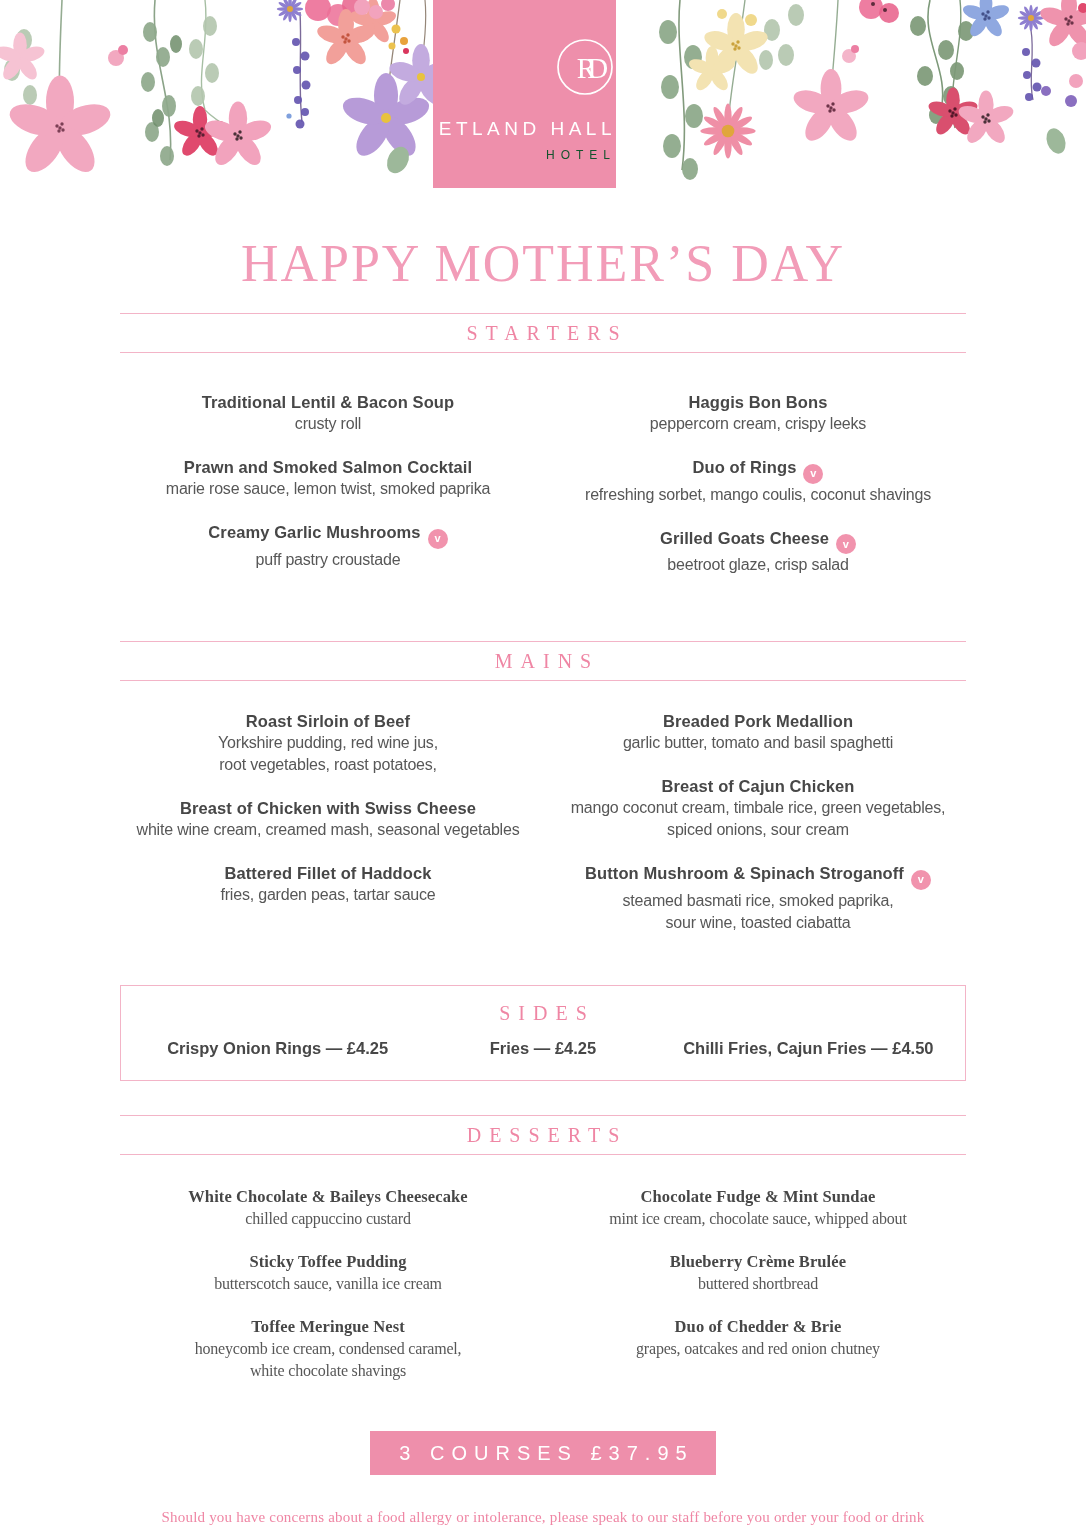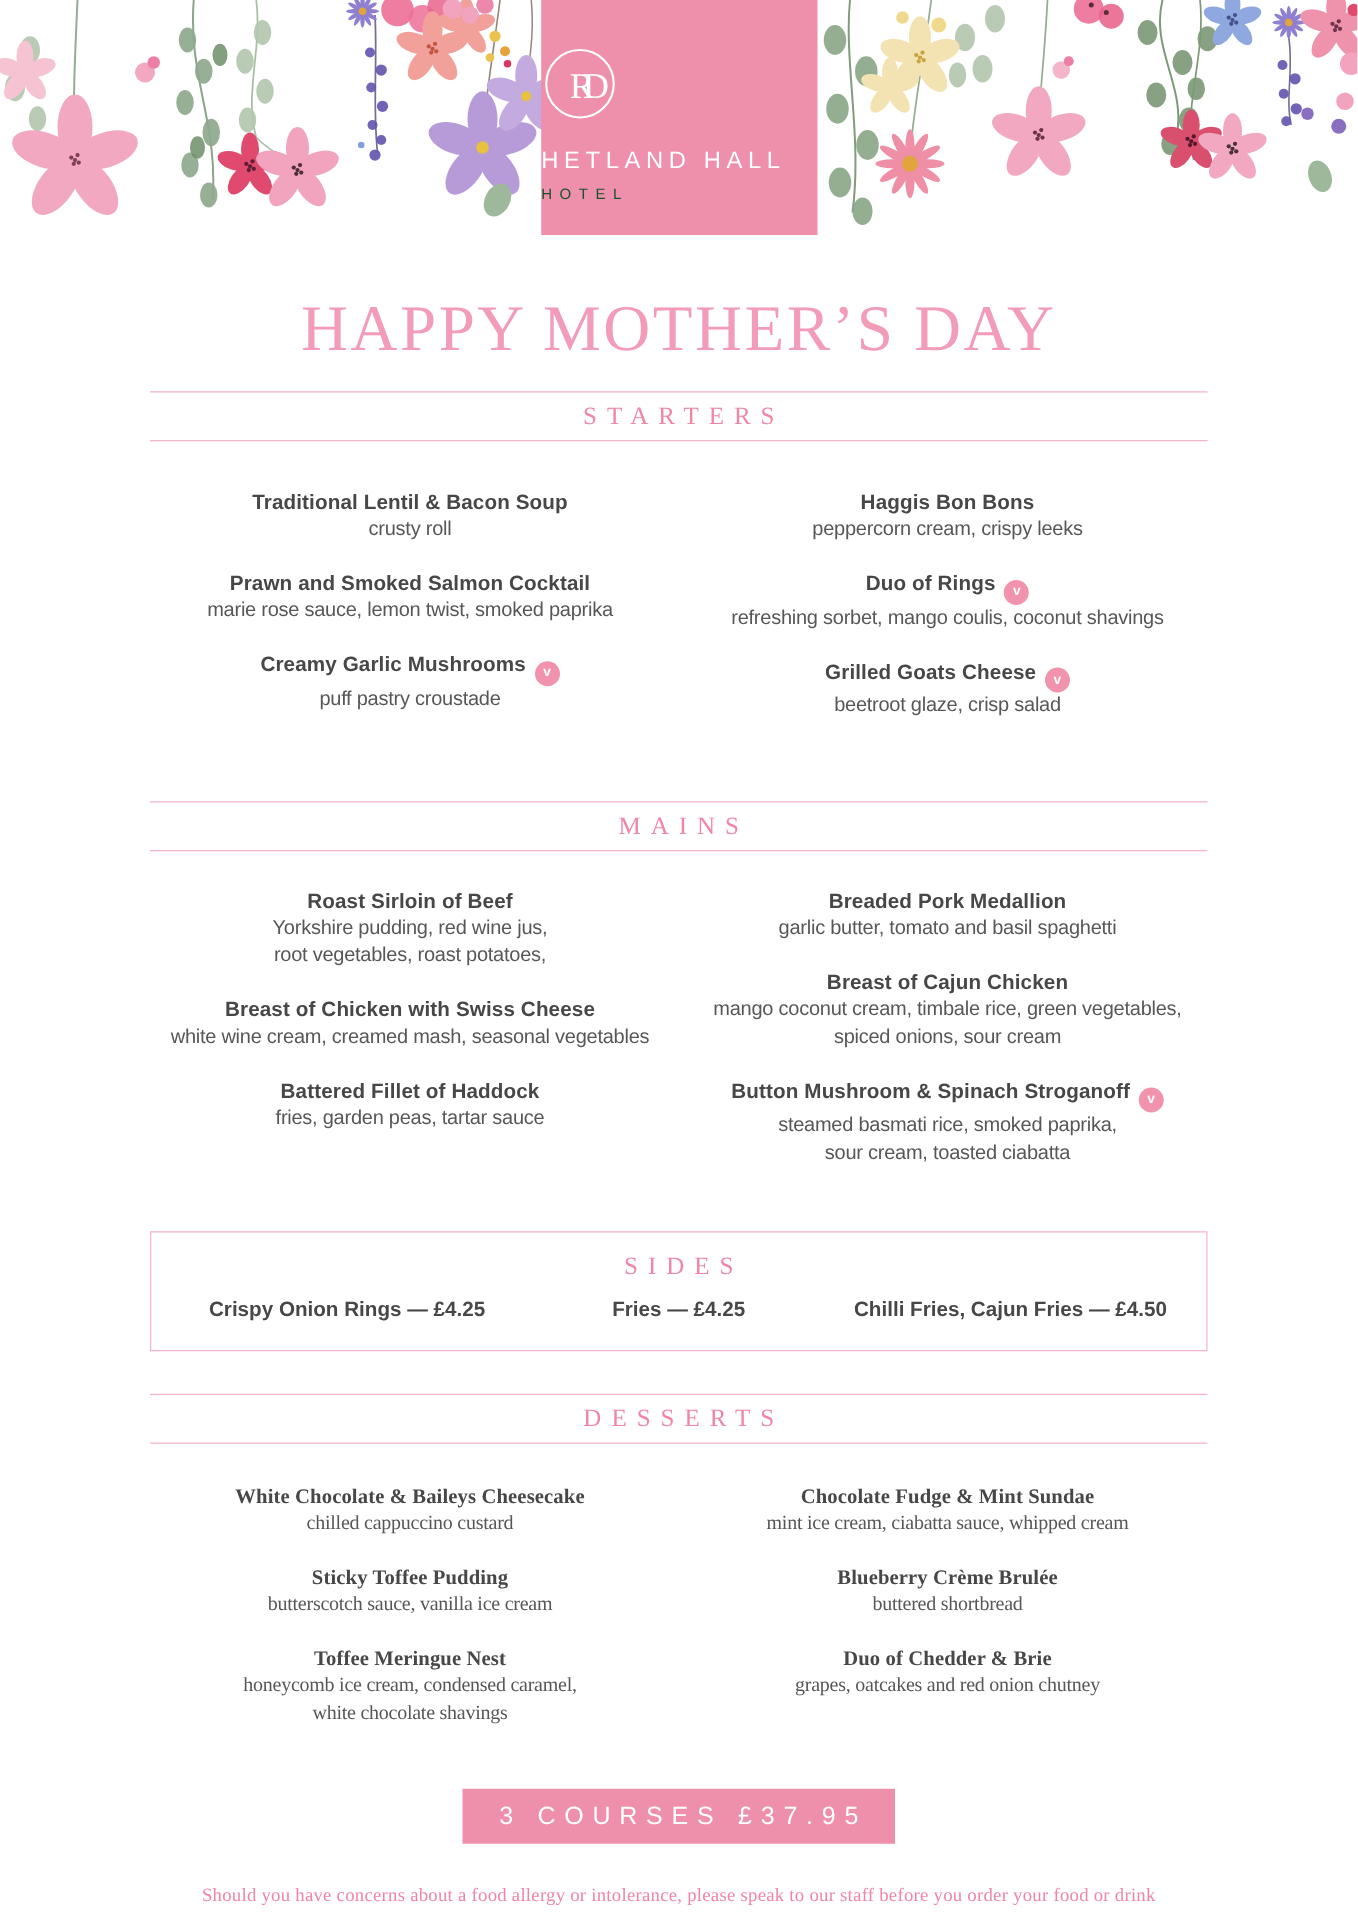--- a/index.html
+++ b/index.html
@@ -8,21 +8,21 @@
     --pink-text:#ef86a4;
     --title-pink:#f29cb8;
     --orange:#ee8048;
     --ink:#474747;
     --ink-light:#575757;
   }
   *{box-sizing:border-box;margin:0;padding:0;}
   body{width:1086px;height:1536px;background:#ffffff;font-family:"Liberation Sans",sans-serif;position:relative;overflow:hidden;}
   .header{position:relative;height:212px;}
   .floral{position:absolute;top:0;left:0;}
-  .logo-box{position:absolute;left:433px;top:0;width:221px;height:188px;background:var(--pink);display:flex;flex-direction:column;align-items:flex-start;}
+  .logo-box{position:absolute;left:433px;top:0;width:183px;height:188px;background:var(--pink);display:flex;flex-direction:column;align-items:flex-end;}
   .logo-mono{margin-top:36px;}
   .brand-name{margin-top:20px;color:#fff;font-weight:normal;font-size:19px;letter-spacing:4.5px;white-space:nowrap;}
   .brand-sub{margin-top:8px;color:#14532d;font-size:12px;letter-spacing:6px;}
   .title{text-align:center;margin-top:22px;font-family:"Liberation Serif",serif;font-weight:400;font-size:52px;color:var(--title-pink);letter-spacing:2px;}
   .content{width:846px;margin:0 auto;}
   .band{border-top:1.5px solid var(--pink-line);border-bottom:1.5px solid var(--pink-line);text-align:center;padding:8px 0 7px;}
   .band-label{font-family:"Liberation Serif",serif;font-size:20px;color:var(--pink-text);letter-spacing:8px;padding-left:8px;}
   .band-starters{margin-top:20px;}
   .band-mains{margin-top:44px;}
   .band-desserts{margin-top:34px;}
@@ -353,21 +353,21 @@
           <div class="item-desc">garlic butter, tomato and basil spaghetti</div>
         </div>
         <div class="item">
           <div class="item-name"><span>Breast of Cajun Chicken</span></div>
           <div class="item-desc">mango coconut cream, timbale rice, green vegetables,</div>
           <div class="item-desc">spiced onions, sour cream</div>
         </div>
         <div class="item">
           <div class="item-name"><span>Button Mushroom &amp; Spinach Stroganoff</span><span class="badge">v</span></div>
           <div class="item-desc">steamed basmati rice, smoked paprika,</div>
-          <div class="item-desc">sour cream, toasted ciabatta</div>
+          <div class="item-desc">sour wine, toasted ciabatta</div>
         </div>
       </div>
     </div>
 
     <div class="sides-box">
       <span class="band-label">SIDES</span>
       <div class="sides-row">
         <div class="side-item">Crispy Onion Rings — £4.25</div>
         <div class="side-item">Fries — £4.25</div>
         <div class="side-item">Chilli Fries, Cajun Fries — £4.50</div>
@@ -389,21 +389,21 @@
         </div>
         <div class="item">
           <div class="item-name"><span>Toffee Meringue Nest</span></div>
           <div class="item-desc">honeycomb ice cream, condensed caramel,</div>
           <div class="item-desc">white chocolate shavings</div>
         </div>
       </div>
       <div>
         <div class="item">
           <div class="item-name"><span>Chocolate Fudge &amp; Mint Sundae</span></div>
-          <div class="item-desc">mint ice cream, ciabatta sauce, whipped cream</div>
+          <div class="item-desc">mint ice cream, chocolate sauce, whipped about</div>
         </div>
         <div class="item">
           <div class="item-name"><span>Blueberry Crème Brulée</span></div>
           <div class="item-desc">buttered shortbread</div>
         </div>
         <div class="item">
           <div class="item-name"><span>Duo of Chedder &amp; Brie</span></div>
           <div class="item-desc">grapes, oatcakes and red onion chutney</div>
         </div>
       </div>

